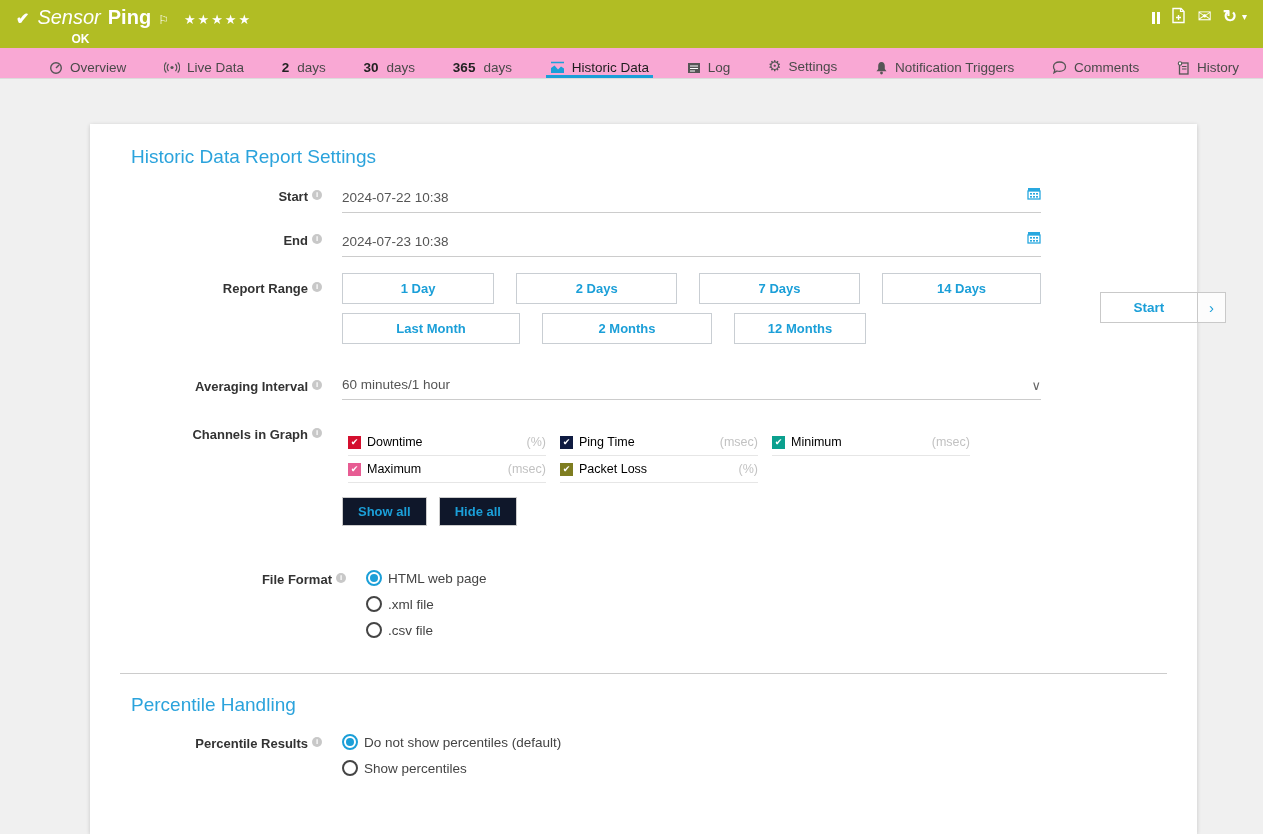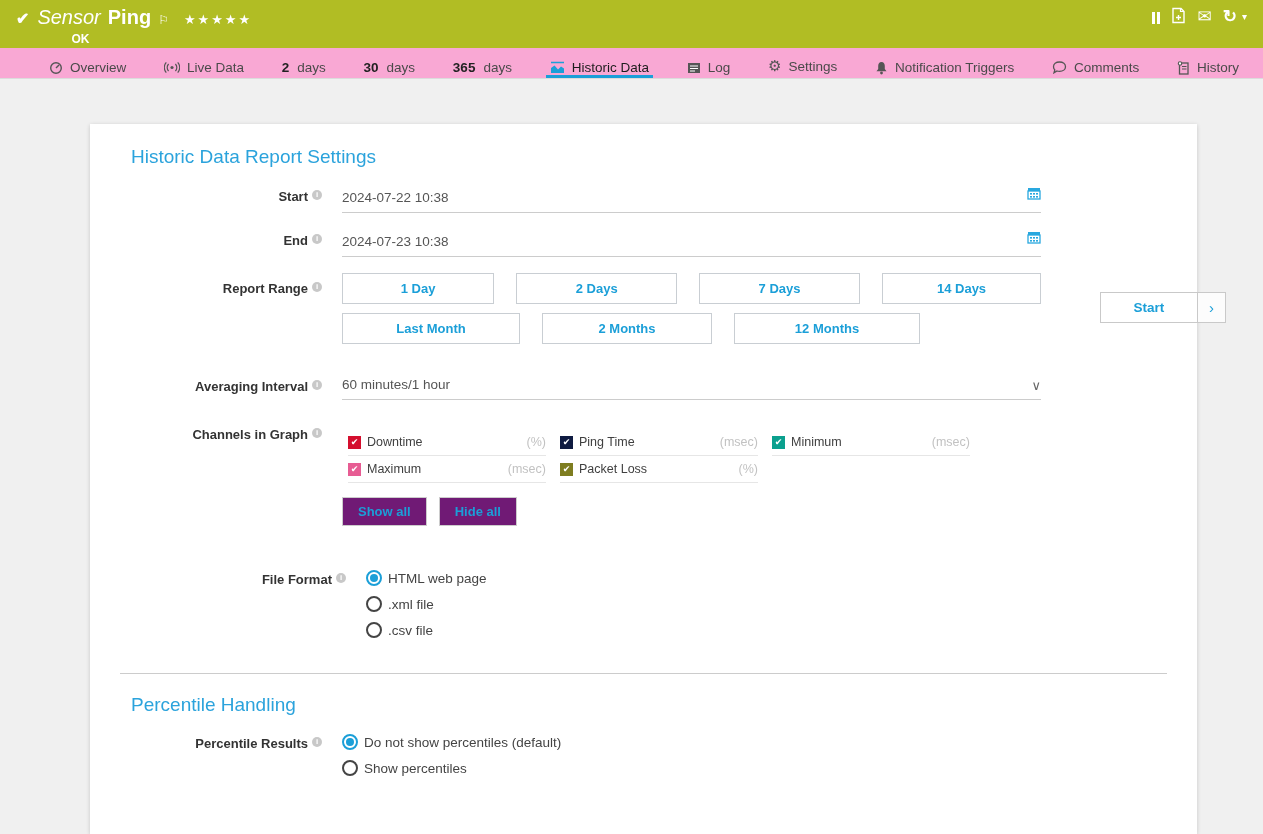--- a/index.html
+++ b/index.html
@@ -45,25 +45,25 @@
   .field-value { font-size:13.5px; color:#555; }
   .cal-icon, .select-chevron { cursor:pointer; }
   .select-chevron { color:#666; font-size:13px; line-height:13px; }
 
   .qr-row { display:flex; gap:22px; margin-bottom:9px; }
   .qr-btn { height:31px; border:1px solid #c9ced3; background:#fff; color:#1b9fd8; font-weight:bold; font-size:13px; display:flex; align-items:center; justify-content:center; cursor:pointer; }
 
   .channels-grid { display:flex; flex-wrap:wrap; gap:4px 14px; width:640px; }
   .channel-cell { width:198px; display:flex; align-items:center; gap:6px; border-bottom:1px solid #e6e6e6; padding-bottom:6px; padding-top:2px; cursor:pointer; }
   .checkbox { width:13px; height:13px; display:flex; align-items:center; justify-content:center; color:#fff; font-size:9px; line-height:13px; flex-shrink:0; }
-  .channel-name { font-size:12.5px; color:#404040; flex-grow:1; }
+  .channel-name { font-size:12.5px; color:#000000; flex-grow:1; }
   .channel-unit { font-size:12.5px; color:#c2c2c2; }
 
   .chan-buttons { display:flex; gap:12px; margin-top:14px; }
-  .sm-btn { height:29px; padding:0 15px; border:1px solid #ccc; background:#701a75; color:#1b9fd8; font-weight:bold; font-size:13px; display:flex; align-items:center; cursor:pointer; }
+  .sm-btn { height:29px; padding:0 15px; border:1px solid #ccc; background:#0f172a; color:#1b9fd8; font-weight:bold; font-size:13px; display:flex; align-items:center; cursor:pointer; }
 
   .radio-option { display:flex; align-items:center; gap:6px; margin-bottom:10px; cursor:pointer; }
   .radio { width:16px; height:16px; border-radius:50%; border:2px solid #444; background:#fff; display:flex; align-items:center; justify-content:center; flex-shrink:0; }
   .radio.selected { border-color:#1b9fd8; }
   .radio.selected i { display:block; width:8px; height:8px; border-radius:50%; background:#1b9fd8; }
   .radio-label { font-size:13.5px; color:#444; }
 
   .divider { border-top:1px solid #ccc; margin:25px 30px 0 30px; }
 
   
@@ -243,21 +243,21 @@
     <div class="row-control">
       <div class="qr-row">
         <div class="qr-btn" style="width:157px">1 Day</div>
         <div class="qr-btn" style="width:166px">2 Days</div>
         <div class="qr-btn" style="width:166px">7 Days</div>
         <div class="qr-btn" style="width:164px">14 Days</div>
       </div>
       <div class="qr-row" style="margin-bottom:0">
         <div class="qr-btn" style="width:178px">Last Month</div>
         <div class="qr-btn" style="width:170px">2 Months</div>
-        <div class="qr-btn" style="width:186px">12 Months</div>
+        <div class="qr-btn" style="width:132px">12 Months</div>
       </div>
     </div>
   </div>
 
   <div class="form-row mt33">
     <div class="row-label">
       <span>Averaging Interval</span>
       <span class="info-icon">i</span>
     </div>
     <div class="row-control">

